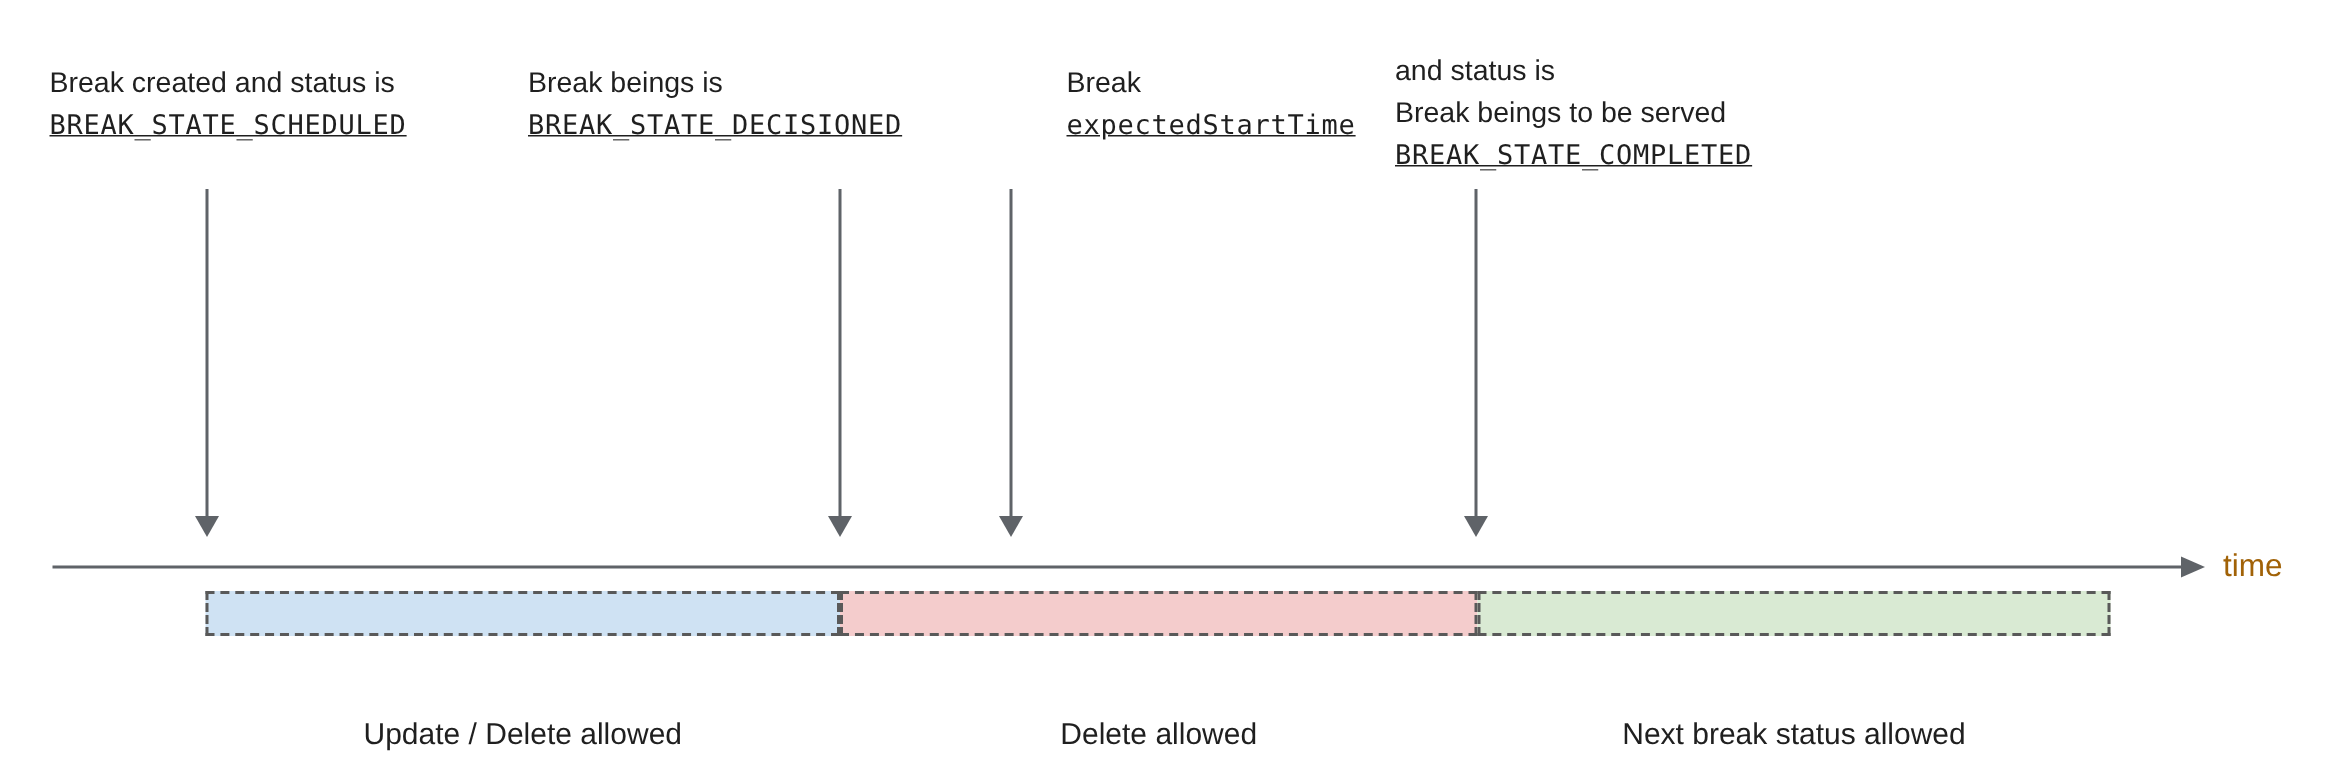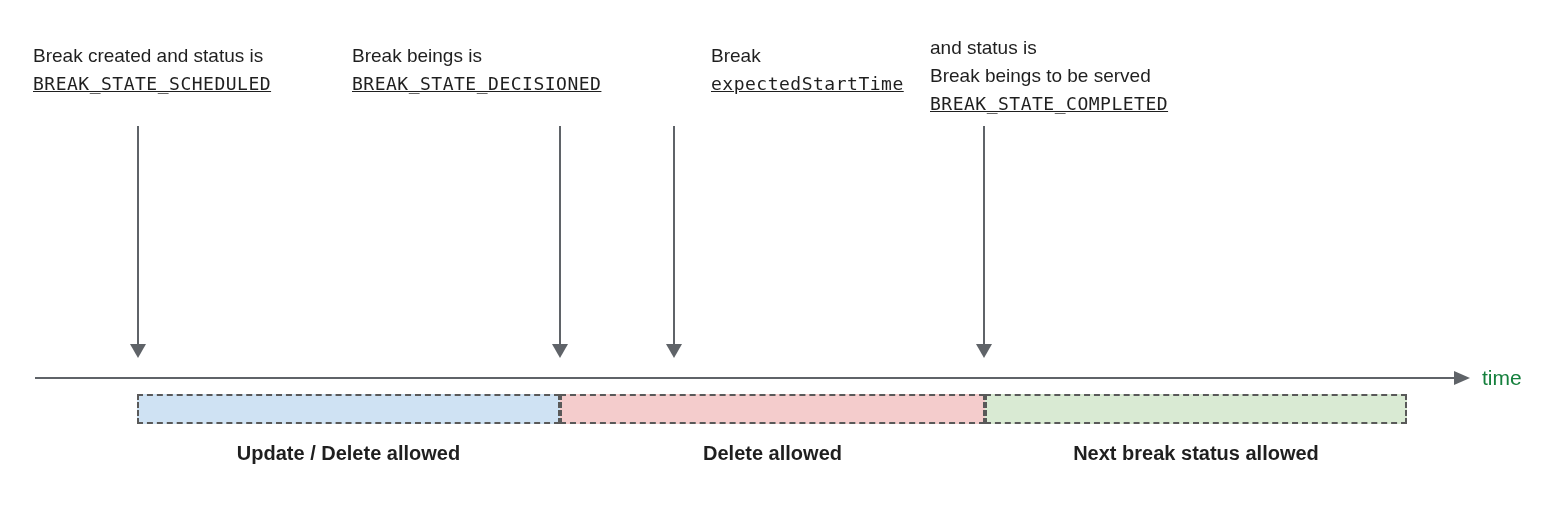--- a/index.html
+++ b/index.html
@@ -85,43 +85,42 @@
     border-top: 7px solid transparent;
     border-bottom: 7px solid transparent;
     border-left: 16px solid #5f6368;
   }
   .time-axis-label {
     position: absolute;
     left: 1482px;
     top: 366px;
     font-size: 21px;
     line-height: 24px;
-    color: #15803d;
+    color: #a16207;
   }
 
   
   .segment {
     position: absolute;
     top: 394px;
     height: 30px;
     border: 2px dashed #595959;
   }
   .seg-1 { left: 137px; width: 423px; background: #cfe2f3; }
   .seg-2 { left: 560px; width: 425px; background: #f4cccc; }
   .seg-3 { left: 985px; width: 422px; background: #d9ead3; }
 
   
   .segment-caption {
     position: absolute;
-    top: 440px;
+    top: 477px;
     font-size: 20px;
     line-height: 26px;
     text-align: center;
     color: #1f1f1f;
-    font-weight: bold;
   }
   .cap-1 { left: 137px; width: 423px; }
   .cap-2 { left: 560px; width: 425px; }
   .cap-3 { left: 985px; width: 422px; }
 </style>
 </head>
 <body>
 
 <div class="canvas">
 

